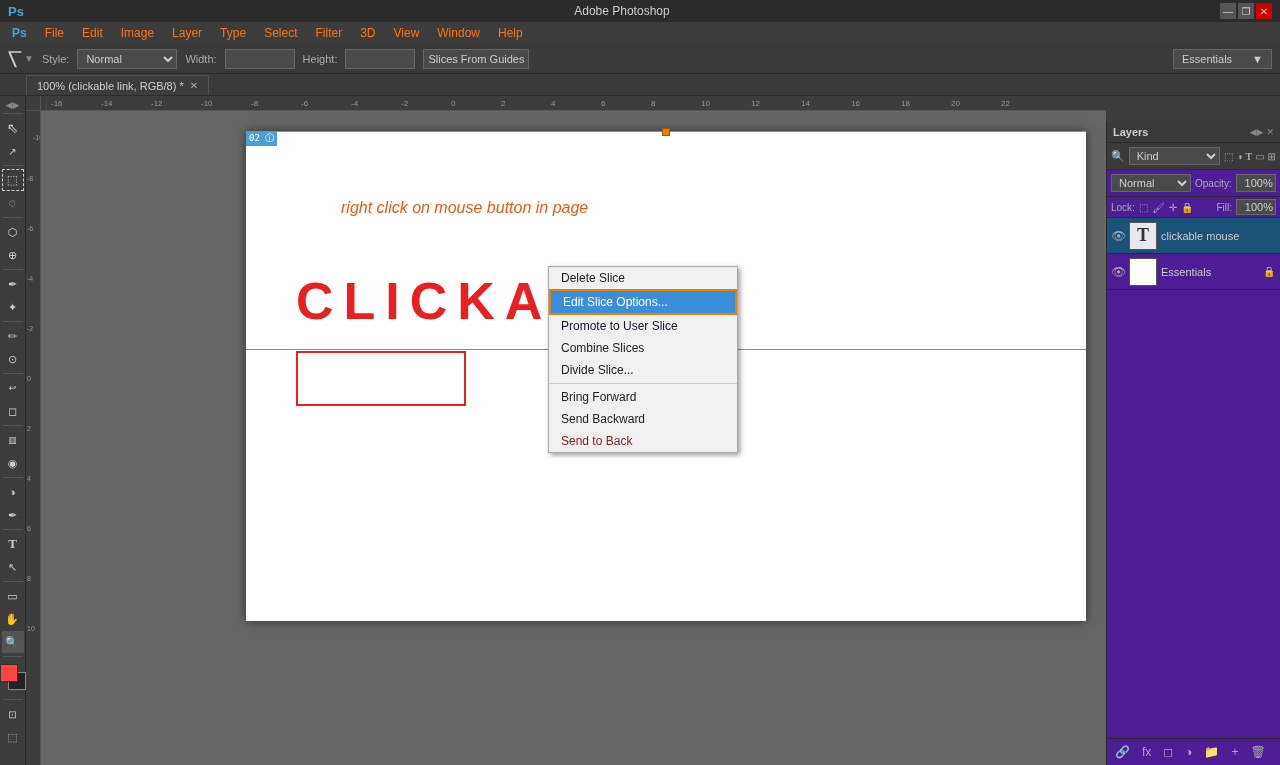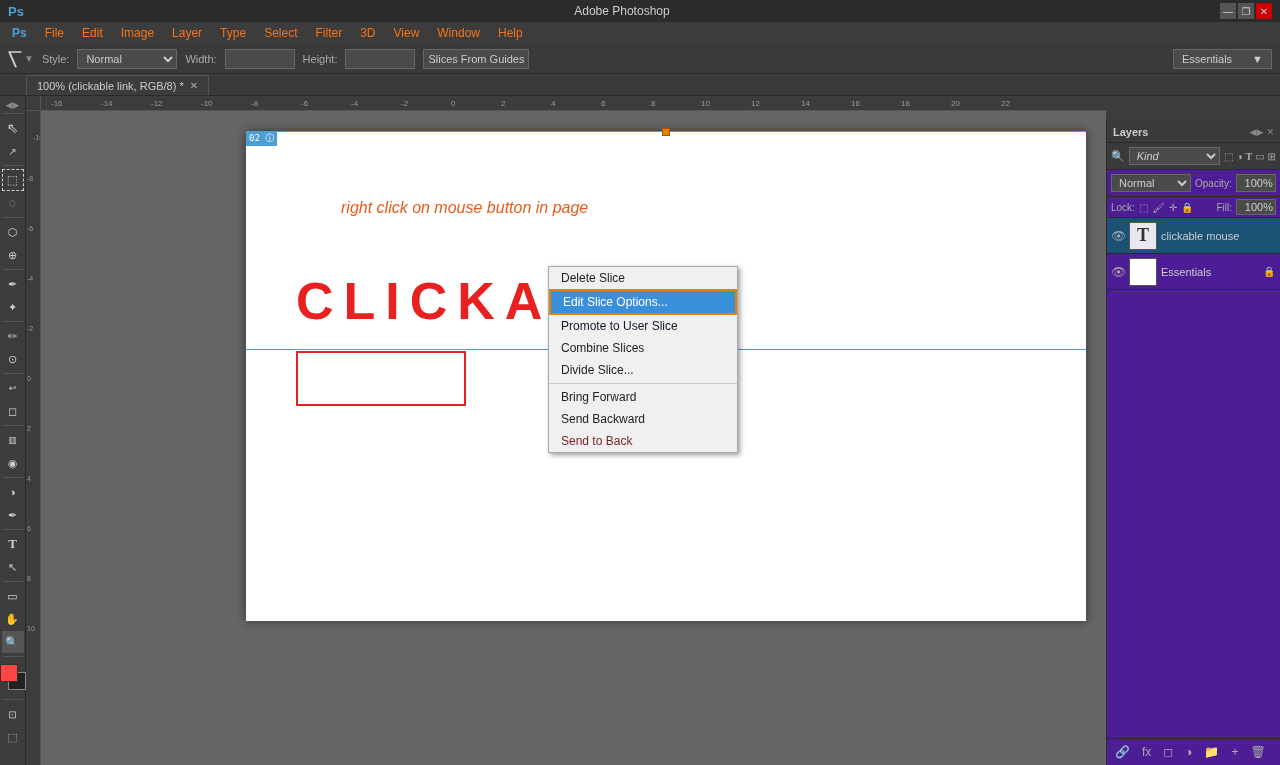--- a/index.html
+++ b/index.html
@@ -196,21 +196,20 @@
     }
     .search-icon-sm { color: #888; font-size: 11px; }
     .search-dropdown {
       background: #4a4a4a;
       border: 1px solid #666;
       color: #ccc;
       font-size: 11px;
       padding: 1px 3px;
       height: 18px;
       width: 100px;
-      font-style: italic;
     }
     .layer-filter-icons { display: flex; gap: 3px; margin-left: auto; }
     .lfi { color: #aaa; font-size: 10px; cursor: pointer; }
 
     #layers-blend {
       padding: 4px;
       display: flex;
       align-items: center;
       gap: 4px;
       border-bottom: 1px solid #2a2a2a;

